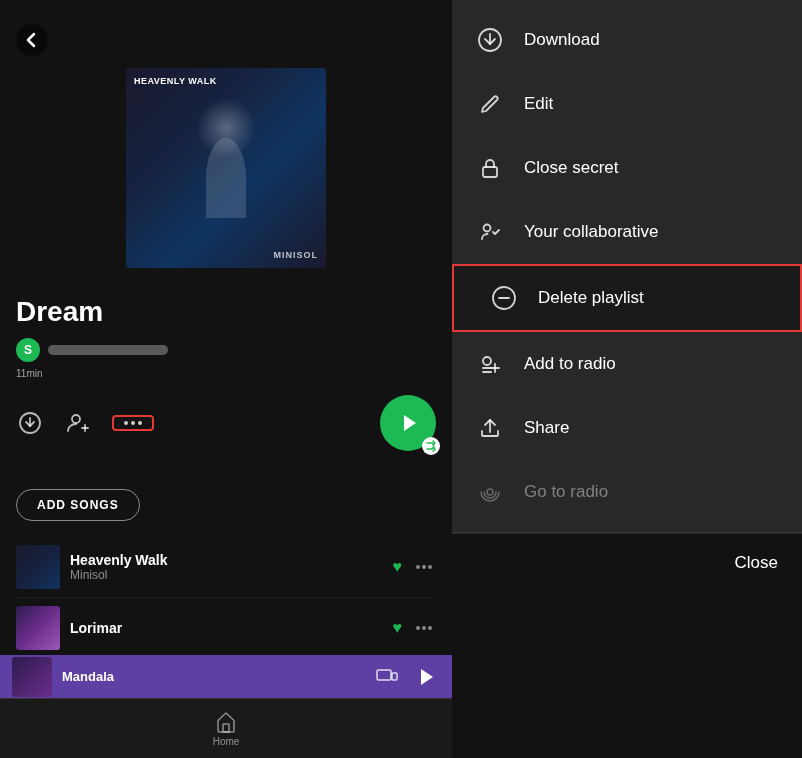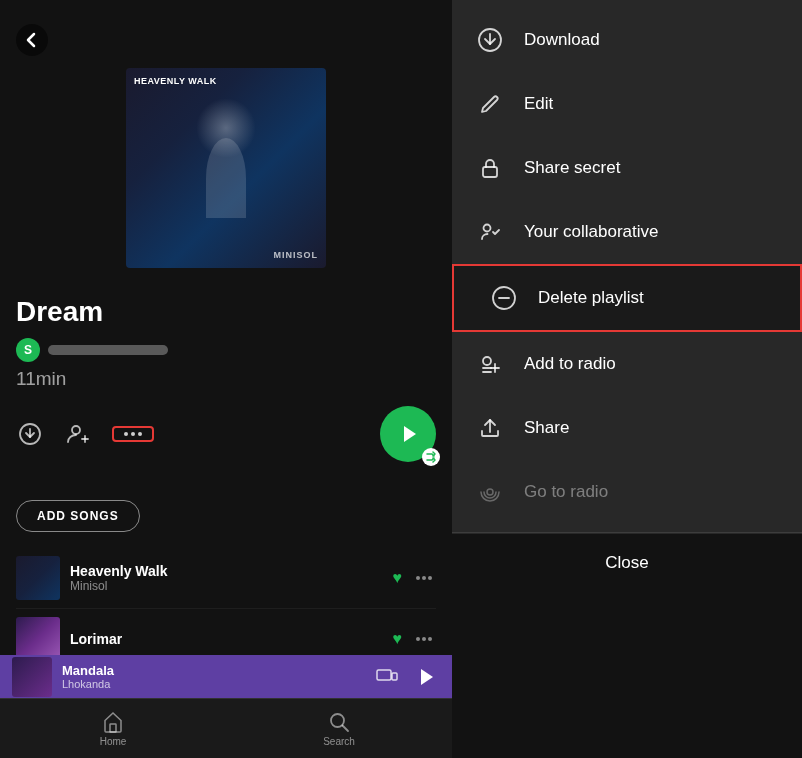--- a/index.html
+++ b/index.html
@@ -118,21 +118,21 @@
     }
 
     .user-name-bar {
       width: 120px;
       height: 10px;
       background: rgba(255,255,255,0.3);
       border-radius: 5px;
     }
 
     .duration-text {
-      font-size: 19px;
+      font-size: 10px;
       color: rgba(255,255,255,0.6);
       margin-bottom: 16px;
     }
 
     .controls-row {
       display: flex;
       align-items: center;
       gap: 20px;
       margin-bottom: 16px;
     }
@@ -411,21 +411,21 @@
       color: rgba(255,255,255,0.4);
     }
 
     .menu-item.dimmed .menu-item-icon {
       color: rgba(255,255,255,0.3);
     }
 
     .close-area {
       padding: 20px 24px;
       border-top: 1px solid rgba(255,255,255,0.1);
-      text-align: center;
+      text-align: right;
       cursor: pointer;
     }
 
     .close-label {
       font-size: 17px;
       color: #fff;
       font-weight: 400;
     }
 
     
@@ -548,21 +548,20 @@
           <div class="dot"></div>
       </div>
     </div>
   </div>
 </div>
 
 <div class="now-playing-bar">
   <div class="np-thumb"></div>
   <div class="np-info">
     <div class="np-title">Mandala</div>
-    <div class="np-artist">Lhokanda</div>
   </div>
   <div class="np-controls">
     <div class="np-device-icon">
       <svg width="22" height="22" viewBox="0 0 22 22" fill="none">
         <rect x="1" y="4" width="14" height="10" rx="1.5" stroke="rgba(255,255,255,0.8)" stroke-width="1.5"></rect>
         <rect x="16" y="7" width="5" height="7" rx="1" stroke="rgba(255,255,255,0.8)" stroke-width="1.5"></rect>
       </svg>
     </div>
     <div class="np-play">
       <svg width="22" height="22" viewBox="0 0 22 22">
@@ -575,29 +574,20 @@
 <div class="bottom-nav">
   <div class="nav-item">
     <div class="nav-icon">
       <svg width="22" height="22" viewBox="0 0 22 22" fill="none">
         <path d="M3 9.5L11 2l8 7.5V20a1 1 0 01-1 1H4a1 1 0 01-1-1V9.5z" stroke="rgba(255,255,255,0.5)" stroke-width="1.5" fill="none"></path>
         <rect x="8" y="13" width="6" height="8" rx="0.5" stroke="rgba(255,255,255,0.5)" stroke-width="1.5" fill="none"></rect>
       </svg>
     </div>
     <div class="nav-label">Home</div>
   </div>
-  <div class="nav-item">
-    <div class="nav-icon">
-      <svg width="22" height="22" viewBox="0 0 22 22" fill="none">
-        <circle cx="9.5" cy="9.5" r="6.5" stroke="rgba(255,255,255,0.5)" stroke-width="1.8"></circle>
-        <line x1="14.5" y1="14.5" x2="20" y2="20" stroke="rgba(255,255,255,0.5)" stroke-width="1.8" stroke-linecap="round"></line>
-      </svg>
-    </div>
-    <div class="nav-label">Search</div>
-  </div>
 </div>
 
 <div class="right-panel">
   <div class="menu-list">
 
     <div class="menu-item">
       <div class="menu-item-icon">
         <svg width="26" height="26" viewBox="0 0 26 26" fill="none">
           <circle cx="13" cy="13" r="11" stroke="rgba(255,255,255,0.8)" stroke-width="1.8"></circle>
           <polyline points="8,12 13,17 18,12" stroke="rgba(255,255,255,0.8)" stroke-width="1.8" stroke-linecap="round" stroke-linejoin="round"></polyline>
@@ -616,21 +606,21 @@
       <div class="menu-item-label">Edit</div>
     </div>
 
     <div class="menu-item">
       <div class="menu-item-icon">
         <svg width="26" height="26" viewBox="0 0 26 26" fill="none">
           <rect x="6" y="12" width="14" height="10" rx="2" stroke="rgba(255,255,255,0.8)" stroke-width="1.8"></rect>
           <path d="M9 12V9a4 4 0 018 0v3" stroke="rgba(255,255,255,0.8)" stroke-width="1.8" stroke-linecap="round"></path>
         </svg>
       </div>
-      <div class="menu-item-label">Share secret</div>
+      <div class="menu-item-label">Close secret</div>
     </div>
 
     <div class="menu-item">
       <div class="menu-item-icon">
         <svg width="26" height="26" viewBox="0 0 26 26" fill="none">
           <path d="M5 20c0-3 2.5-5 5.5-5" stroke="rgba(255,255,255,0.8)" stroke-width="1.8" stroke-linecap="round"></path>
           <circle cx="10" cy="9" r="3.5" stroke="rgba(255,255,255,0.8)" stroke-width="1.8"></circle>
           <path d="M16 13l2 2 4-4" stroke="rgba(255,255,255,0.8)" stroke-width="1.8" stroke-linecap="round" stroke-linejoin="round"></path>
         </svg>
       </div>

